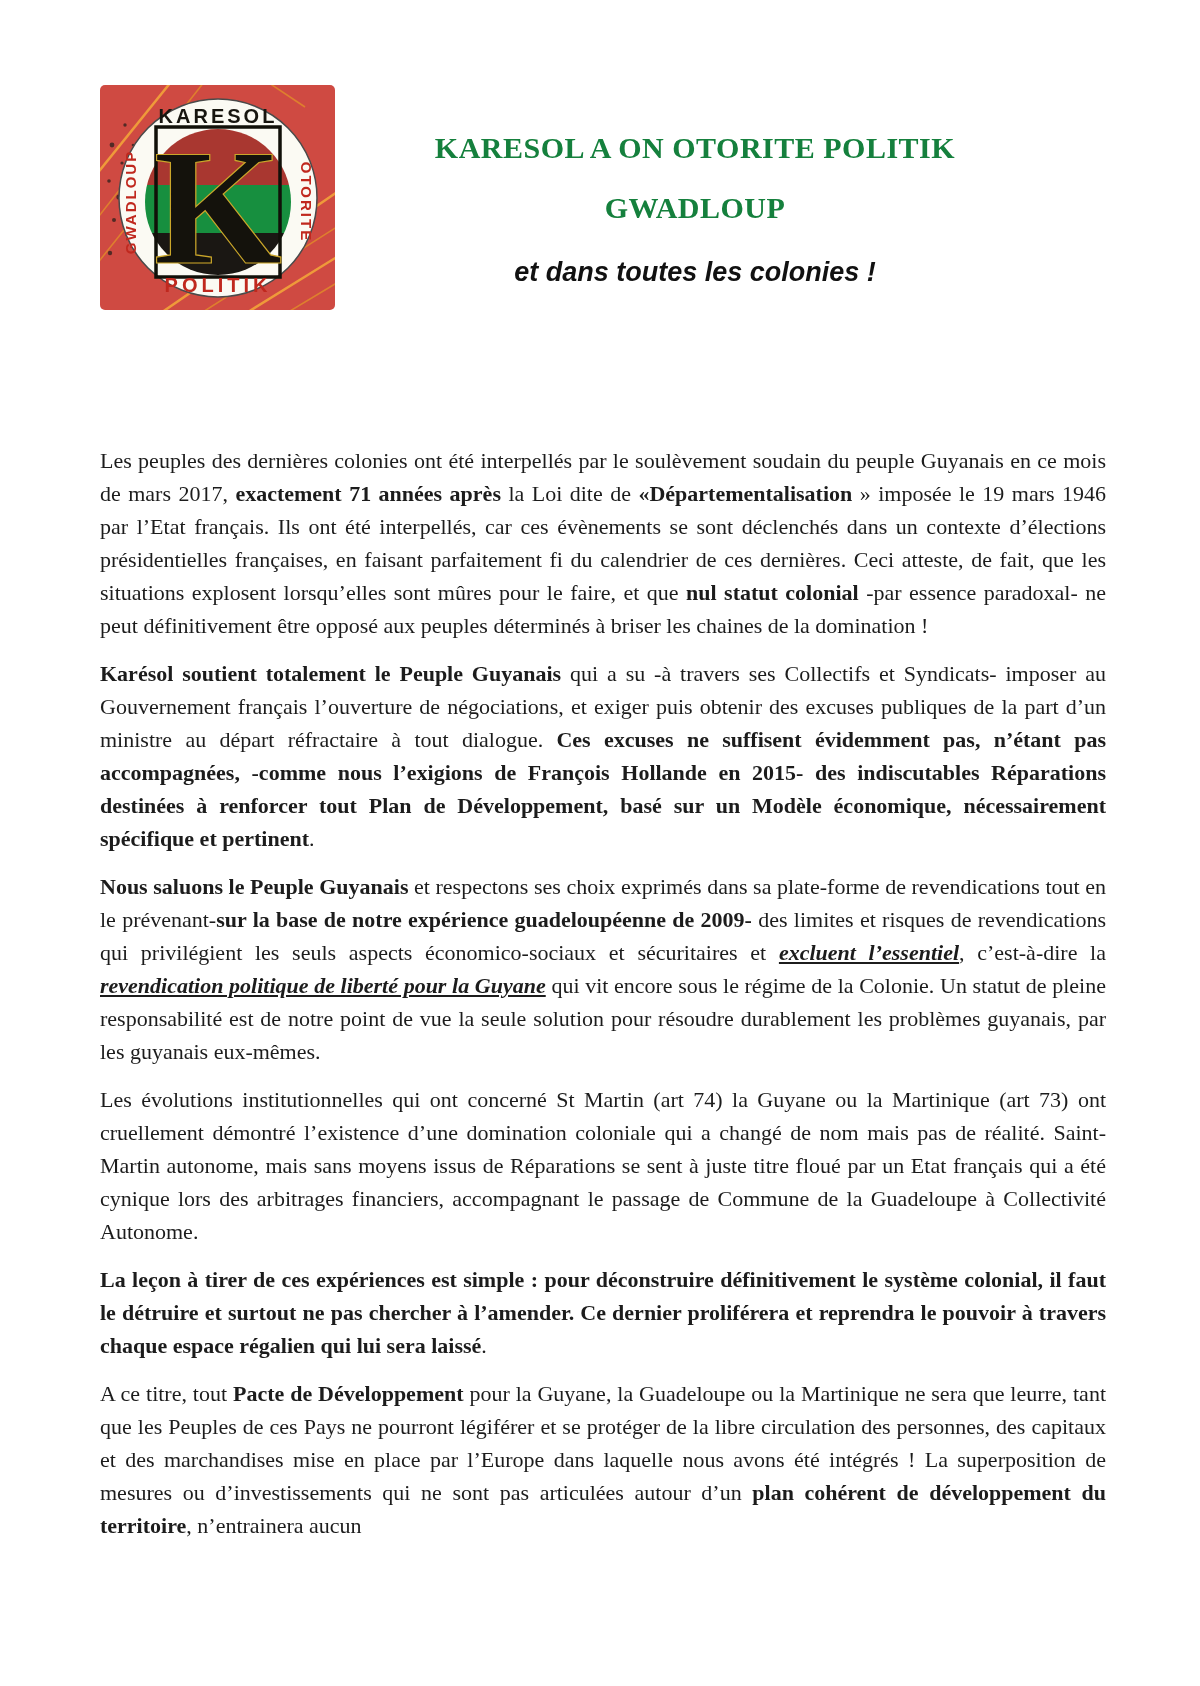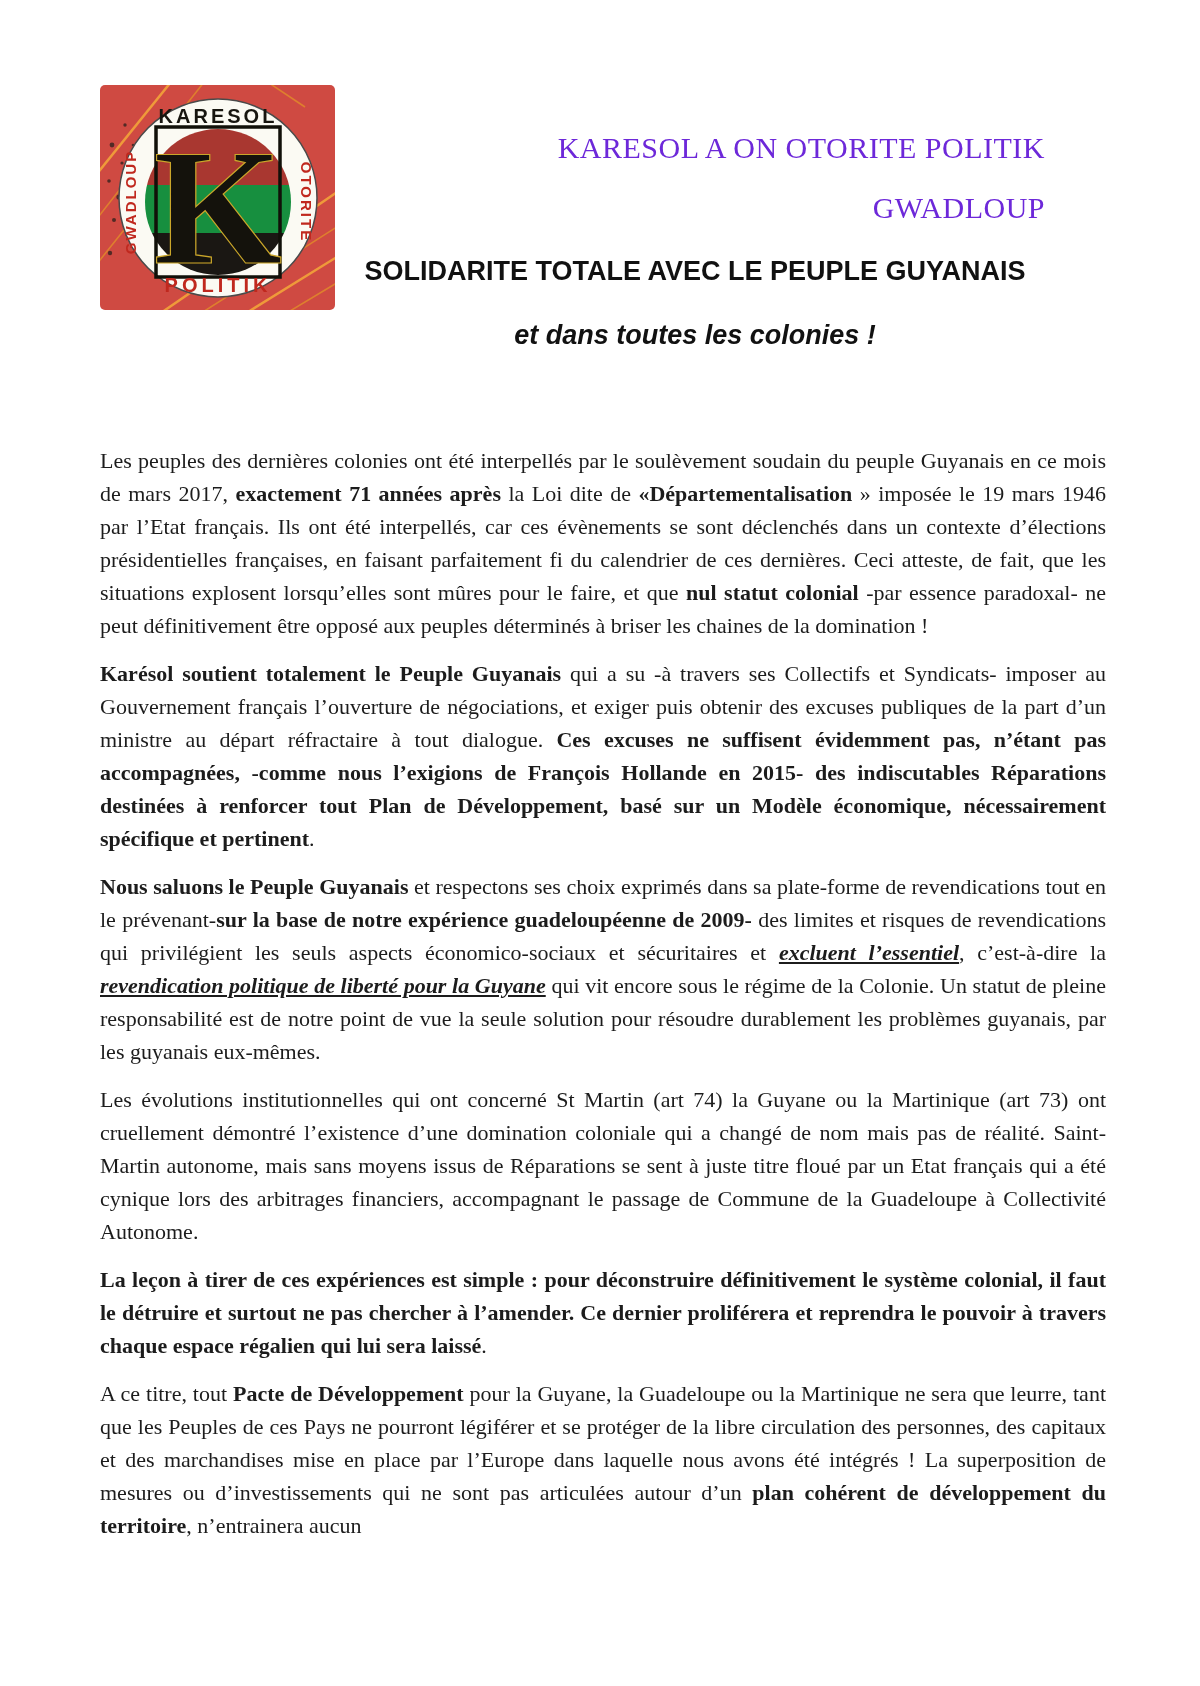--- a/index.html
+++ b/index.html
@@ -28,26 +28,25 @@
 
   
   .header {
     position:absolute;
     left:345px; top:130px;
     width:700px;
     text-align:center;
   }
   .title {
     font-family:"Liberation Serif", serif;
-    font-weight:normal;
+    font-weight:bold;
     font-size:30px;
     line-height:35px;
-    color:#6d28d9;
+    color:#15803d;
     letter-spacing:0.5px;
-    text-align:right;
   }
   .title + .title { margin-top:25px; }
   .subtitle {
     margin-top:30px;
     font-family:"Liberation Sans", sans-serif;
     font-weight:bold;
     font-size:27px;
     line-height:33px;
     color:#111;
   }
@@ -132,21 +131,20 @@
 
       <text class="logo-label" x="0" y="0" text-anchor="middle" font-size="15" letter-spacing="2" transform="translate(36,117) rotate(-90)" fill="#c0281e">GWADLOUP</text>
 
       <text class="logo-label" x="0" y="0" text-anchor="middle" font-size="15" letter-spacing="2" transform="translate(201,117) rotate(90)" fill="#c0281e">OTORITE</text>
     </svg>
   </div>
 
   <header class="header">
     <h1 class="title">KARESOL A ON OTORITE POLITIK</h1>
     <h1 class="title">GWADLOUP</h1>
-    <h2 class="subtitle">SOLIDARITE TOTALE AVEC LE PEUPLE GUYANAIS</h2>
     <h3 class="slogan">et dans toutes les colonies !</h3>
   </header>
 
   <main class="body">
       <p class="para"><span>Les peuples des dernières colonies ont été interpellés par le soulèvement soudain du peuple Guyanais en ce mois de mars 2017, </span><span class="seg-bold">exactement 71 années après</span><span> la Loi dite de </span><span class="seg-bold">«Départementalisation</span><span> » imposée le 19 mars 1946 par l’Etat français. Ils ont été interpellés, car ces évènements se sont déclenchés dans un contexte d’élections présidentielles françaises, en faisant parfaitement fi du calendrier de ces dernières. Ceci atteste, de fait, que les situations explosent lorsqu’elles sont mûres pour le faire, et que </span><span class="seg-bold">nul statut colonial</span><span> -par essence paradoxal- ne peut définitivement être opposé aux peuples déterminés à briser les chaines de la domination !</span></p>
       <p class="para"><span class="seg-bold">Karésol soutient totalement le Peuple Guyanais</span><span> qui a su -à travers ses Collectifs et Syndicats- imposer au Gouvernement français l’ouverture de négociations, et exiger puis obtenir des excuses publiques de la part d’un ministre au départ réfractaire à tout dialogue. </span><span class="seg-bold">Ces excuses ne suffisent évidemment pas, n’étant pas accompagnées, -comme nous l’exigions de François Hollande en 2015- des indiscutables Réparations destinées à renforcer tout Plan de Développement, basé sur un Modèle économique, nécessairement spécifique et pertinent</span><span>.</span></p>
       <p class="para"><span class="seg-bold">Nous saluons le Peuple Guyanais</span><span> et respectons ses choix exprimés dans sa plate-forme de revendications tout en le prévenant-</span><span class="seg-bold">sur la base de notre expérience guadeloupéenne de 2009-</span><span> des limites et risques de revendications qui privilégient les seuls aspects économico-sociaux et sécuritaires et </span><span class="seg-bold seg-italic">excluent l’essentiel</span><span>, c’est-à-dire la </span><span class="seg-bold seg-italic">revendication politique de liberté pour la Guyane</span><span> qui vit encore sous le régime de la Colonie. Un statut de pleine responsabilité est de notre point de vue la seule solution pour résoudre durablement les problèmes guyanais, par les guyanais eux-mêmes.</span></p>
       <p class="para"><span>Les évolutions institutionnelles qui ont concerné St Martin (art 74) la Guyane ou la Martinique (art 73) ont cruellement démontré l’existence d’une domination coloniale qui a changé de nom mais pas de réalité. Saint-Martin autonome, mais sans moyens issus de Réparations se sent à juste titre floué par un Etat français qui a été cynique lors des arbitrages financiers, accompagnant le passage de Commune de la Guadeloupe à Collectivité Autonome.</span></p>
       <p class="para"><span class="seg-bold">La leçon à tirer de ces expériences est simple : pour déconstruire définitivement le système colonial, il faut le détruire et surtout ne pas chercher à l’amender. Ce dernier proliférera et reprendra le pouvoir à travers chaque espace régalien qui lui sera laissé</span><span>.</span></p>
       <p class="para"><span>A ce titre, tout </span><span class="seg-bold">Pacte de Développement</span><span> pour la Guyane, la Guadeloupe ou la Martinique ne sera que leurre, tant que les Peuples de ces Pays ne pourront légiférer et se protéger de la libre circulation des personnes, des capitaux et des marchandises mise en place par l’Europe dans laquelle nous avons été intégrés ! La superposition de mesures ou d’investissements qui ne sont pas articulées autour d’un </span><span class="seg-bold">plan cohérent de développement du territoire</span><span>, n’entrainera aucun</span></p>

